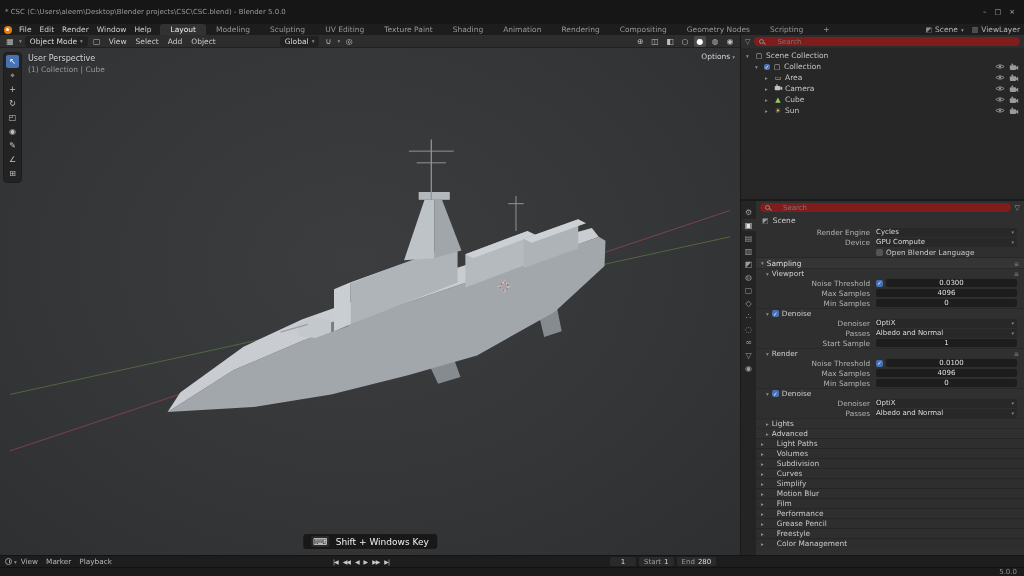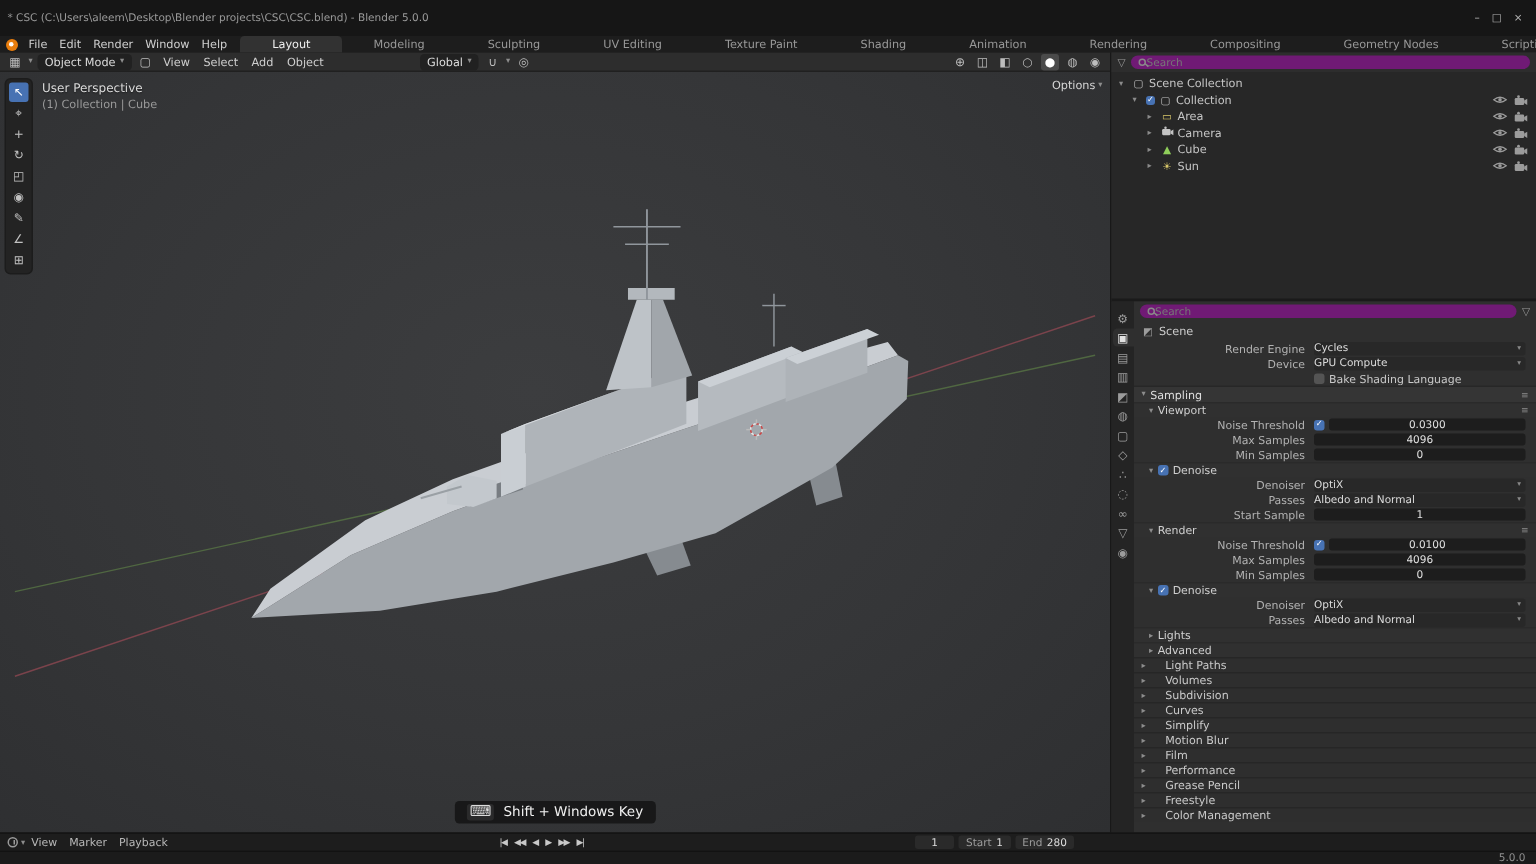--- a/index.html
+++ b/index.html
@@ -12,21 +12,21 @@
   .titlebar .win-title{white-space:nowrap}
   .titlebar .sp{flex:1}
   .winbtn{padding:0 4px;color:#b5b5b5;font-size:7px;line-height:10px}
 
   
   .menubar{height:11px;background:#1d1d1d;display:flex;align-items:center;padding:0 4px;font-size:7.5px;flex:none}
   .logo{width:8px;height:8px;border-radius:50%;background:#e87d0d;position:relative;margin-right:3px;flex:none}
   .logo::after{content:"";position:absolute;left:2px;top:2px;width:3px;height:3px;border-radius:50%;background:#fff}
   .menu{padding:0 4px;color:#cfcfcf;white-space:nowrap}
   .tabs{display:flex;margin-left:5px}
-  .tab{padding:1px 21px;border-radius:3px 3px 0 0;color:#989898;white-space:nowrap}
+  .tab{padding:1px 10px;border-radius:3px 3px 0 0;color:#989898;white-space:nowrap}
   .tab.active{background:#323232;color:#efefef}
   .mb-right{margin-left:auto;display:flex;align-items:center;gap:8px;color:#b8b8b8}
   .pill{display:flex;align-items:center;gap:3px}
   .pill .pi{color:#8f8f8f;font-size:7px}
 
   
   .vp-header{height:13px;background:#2d2d2d;border-bottom:1px solid #202020;display:flex;align-items:center;gap:3px;padding:0 4px;font-size:7.5px;flex:none}
   .dd{display:flex;align-items:center;gap:3px;background:#212121;border-radius:3px;padding:1px 5px;color:#dcdcdc;white-space:nowrap}
   .car{color:#8d8d8d;font-size:5.5px}
   .hmenu{padding:0 3px;color:#cfcfcf}
@@ -49,21 +49,21 @@
   .vp-subtext{position:absolute;left:28px;top:17px;font-size:7.5px;color:#999}
   .options{position:absolute;right:5px;top:4px;display:flex;align-items:center;gap:2px;font-size:7.5px;color:#d6d6d6}
   .keycast{position:absolute;left:50%;bottom:6px;transform:translateX(-50%);background:rgba(14,14,14,.72);border-radius:3px;padding:2px 8px;display:flex;align-items:center;gap:6px;font-size:9px;color:#f0f0f0;white-space:nowrap}
   .keycast .kb{font-size:10px;color:#ddd;background:rgba(255,255,255,.08);border-radius:2px;padding:0 2px}
 
   
   .right-col{width:284px;display:flex;flex-direction:column;background:#2b2b2b;border-left:1px solid #181818;flex:none}
 
   .outliner{height:166px;background:#272727;display:flex;flex-direction:column;border-bottom:2px solid #1a1a1a;flex:none}
   .panel-hd{height:13px;background:#2d2d2d;display:flex;align-items:center;gap:4px;padding:0 4px;flex:none}
-  .search{flex:1;display:flex;align-items:center;gap:0;background:#701a75;border-radius:7px;height:9px;padding:0 5px}
+  .search{flex:1;display:flex;align-items:center;gap:13px;background:#7f1d1d;border-radius:7px;height:9px;padding:0 5px}
   .search input{background:none;border:none;outline:none;color:#bbb;font-size:7px;width:100%;font-family:inherit}
   .search input::placeholder{color:#777}
   .lens{width:5px;height:5px;border:1px solid #8a8a8a;border-radius:50%;position:relative;flex:none}
   .lens::after{content:"";position:absolute;width:3px;height:1px;background:#8a8a8a;transform:rotate(45deg);right:-2.5px;bottom:-1px}
   .funnel{color:#9c9c9c;font-size:7px}
   .o-rows{padding-top:2px}
   .o-row{height:11px;display:flex;align-items:center;gap:3px;padding:0 5px;font-size:7.5px;color:#c5c5c5}
   .o-row .ocar{color:#8b8b8b;font-size:5.5px;width:6px;flex:none}
   .o-row .oi{font-size:7px;width:8px;text-align:center;flex:none}
   .o-row .name{flex:1;white-space:nowrap}
@@ -402,21 +402,21 @@
                 <span class="dropdown">
                   <span>GPU Compute</span>
                   <span class="dc">▾</span>
                 </span>
               </span>
           </div>
           <div class="p-row">
             <span class="p-label"></span>
             <span class="p-value">
               <span class="chk"></span>
-              <span>Bake Shading Language</span>
+              <span>Open Blender Language</span>
             </span>
           </div>
 
           <div class="sec">
             <span class="car">▾</span>
             <span>Sampling</span>
             <span class="preset">≡</span>
           </div>
 
           <div class="sub">

